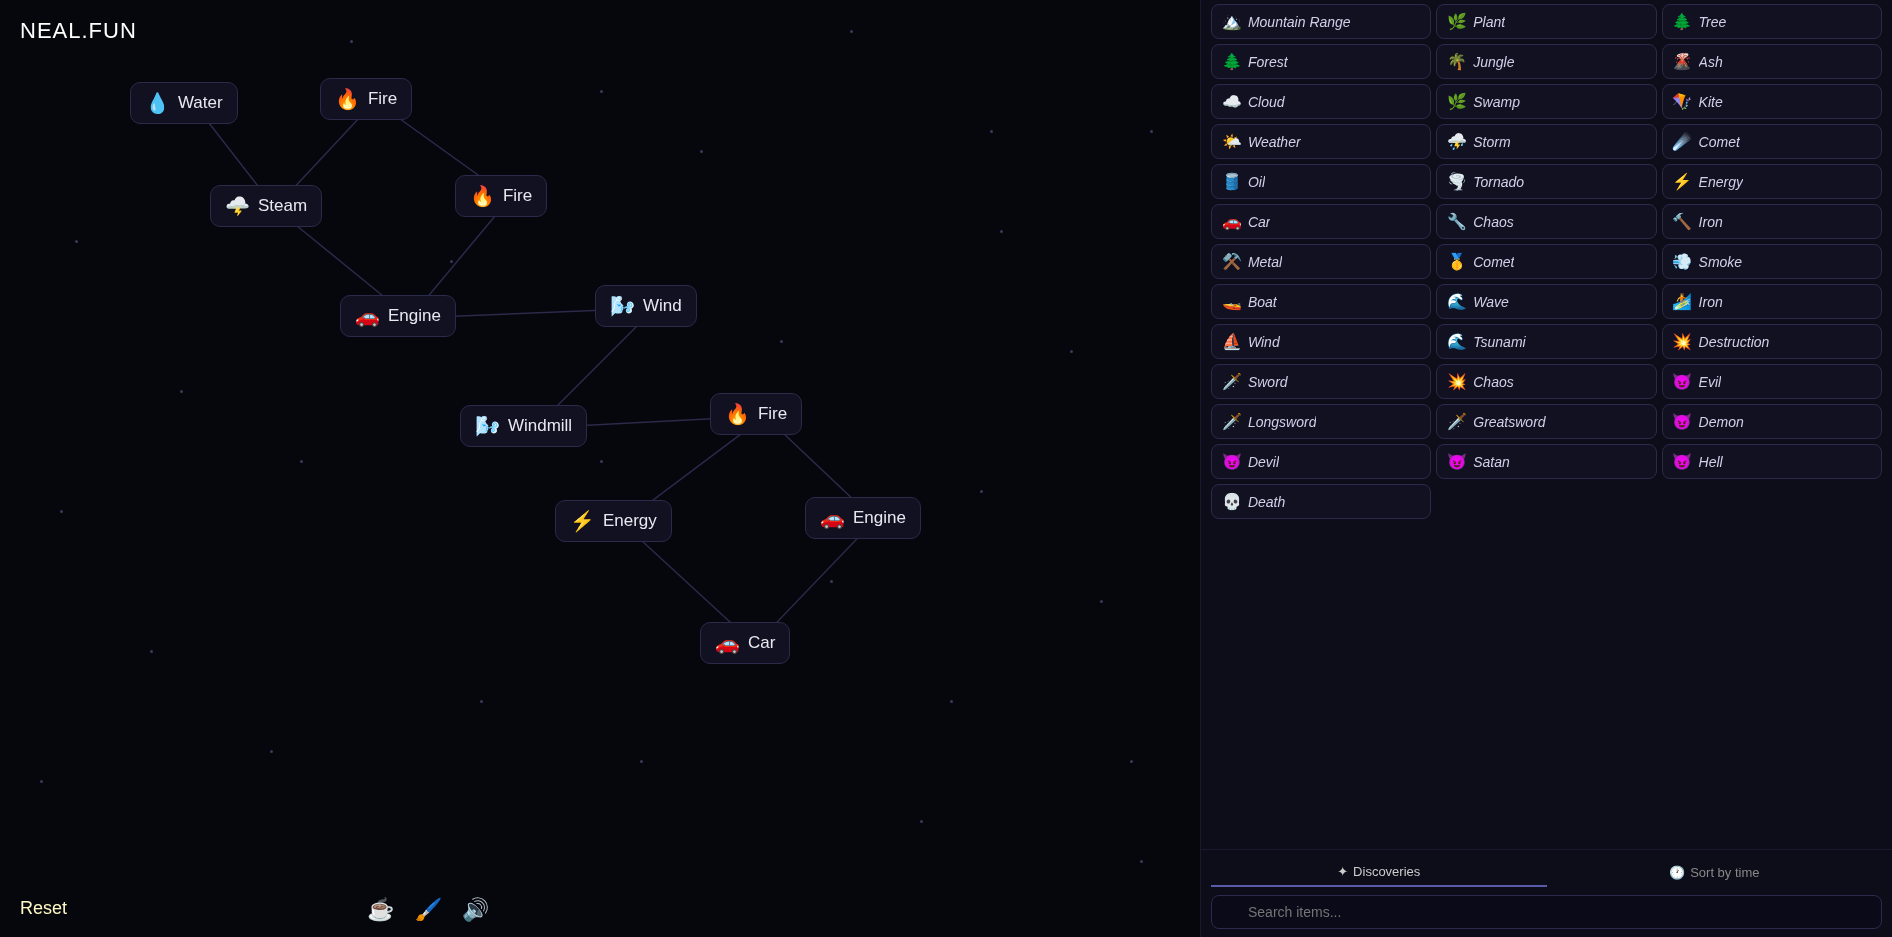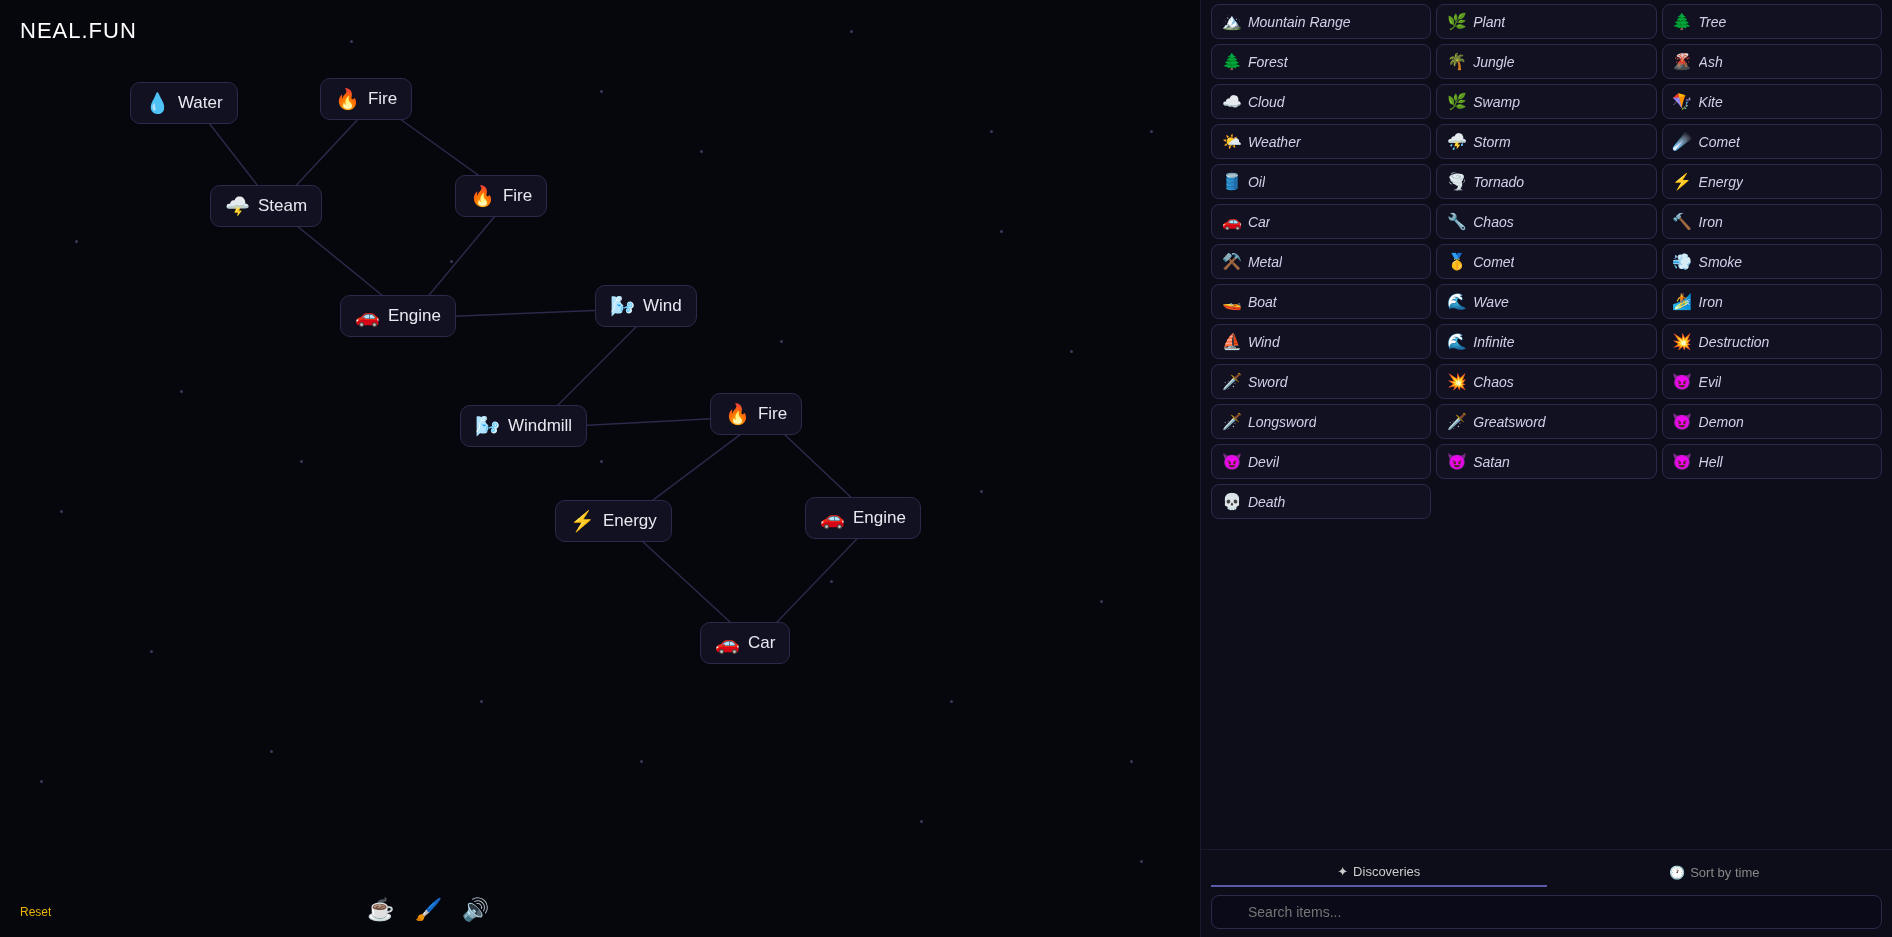--- a/index.html
+++ b/index.html
@@ -41,22 +41,22 @@
       color: #fff;
       z-index: 10;
     }
 
     
     #reset-btn {
       position: absolute;
       bottom: 18px; left: 20px;
       background: transparent;
       border: none;
-      color: #eab308;
-      font-size: 12px;
+      color: #fef9c3;
+      font-size: 18px;
       cursor: pointer;
       z-index: 10;
     }
 
     
     #bottom-icons {
       position: absolute;
       bottom: 14px;
       right: 710px;
       display: flex;
@@ -437,21 +437,21 @@
       <div class="sidebar-item">
         <span class="s-emoji">🏄</span>
         <span class="s-label">Iron</span>
       </div>
       <div class="sidebar-item">
         <span class="s-emoji">⛵</span>
         <span class="s-label">Wind</span>
       </div>
       <div class="sidebar-item">
         <span class="s-emoji">🌊</span>
-        <span class="s-label">Infinite</span>
+        <span class="s-label">Tsunami</span>
       </div>
       <div class="sidebar-item">
         <span class="s-emoji">💥</span>
         <span class="s-label">Destruction</span>
       </div>
       <div class="sidebar-item">
         <span class="s-emoji">🗡️</span>
         <span class="s-label">Sword</span>
       </div>
       <div class="sidebar-item">

